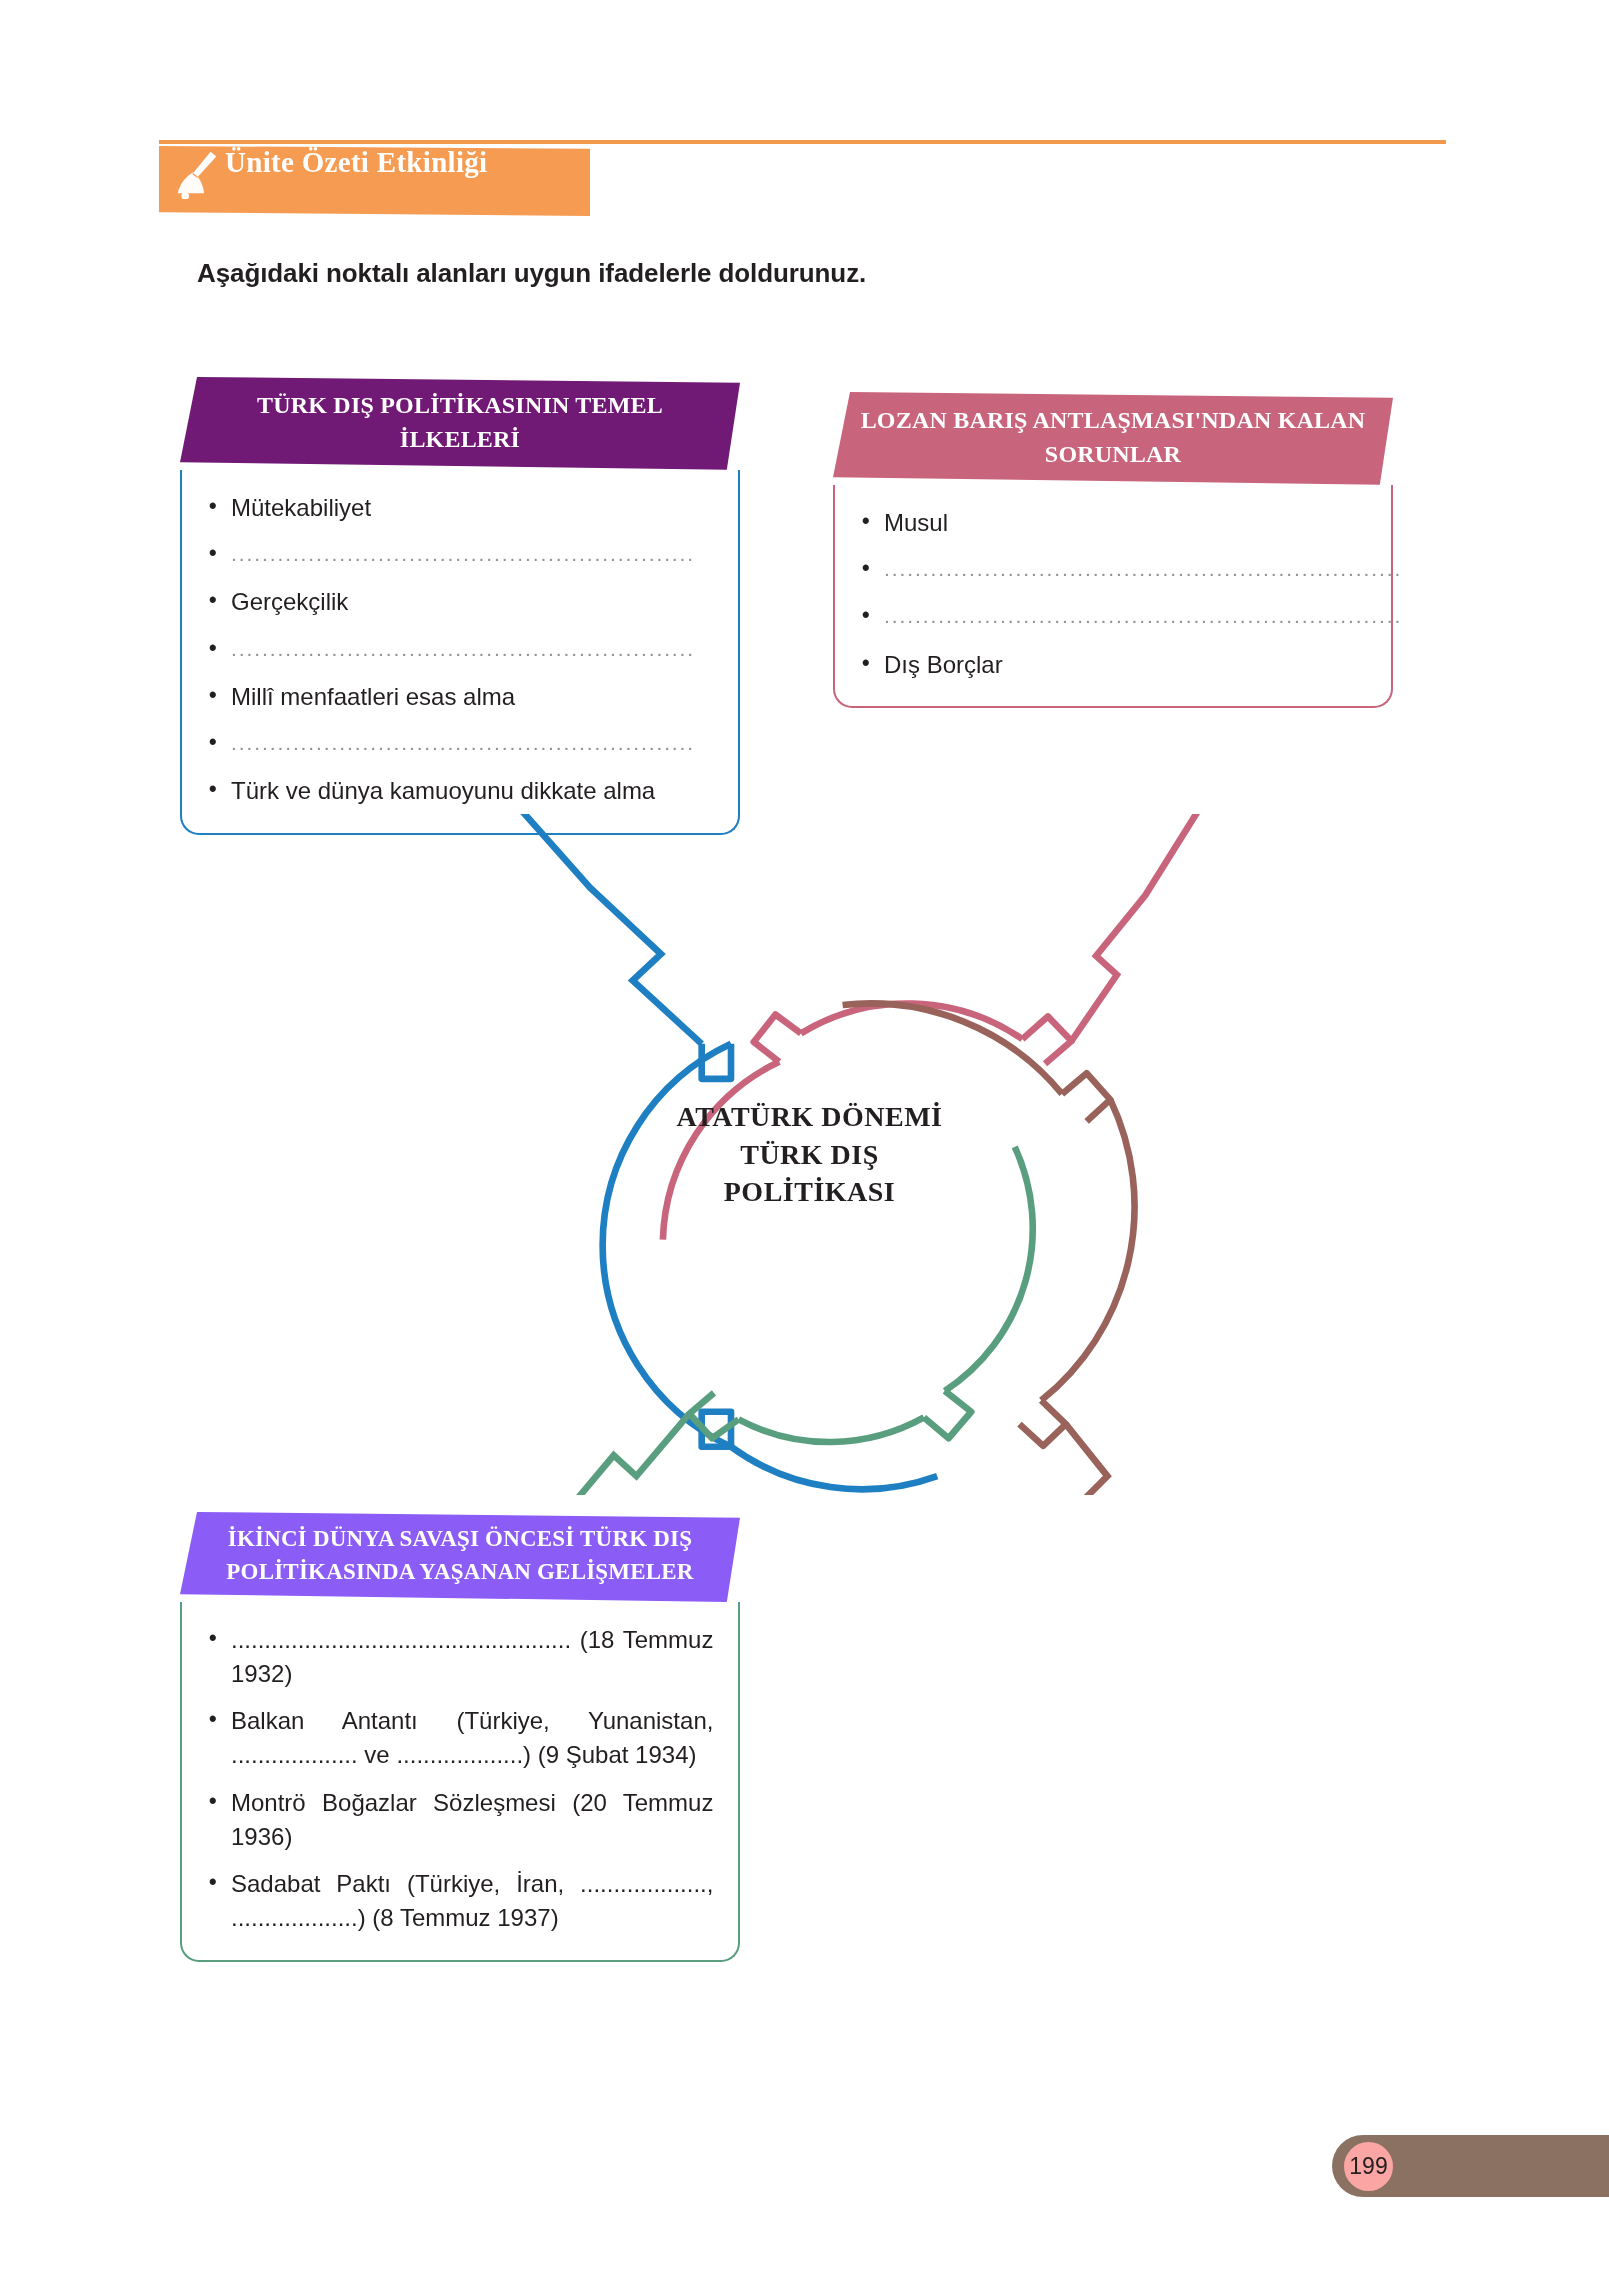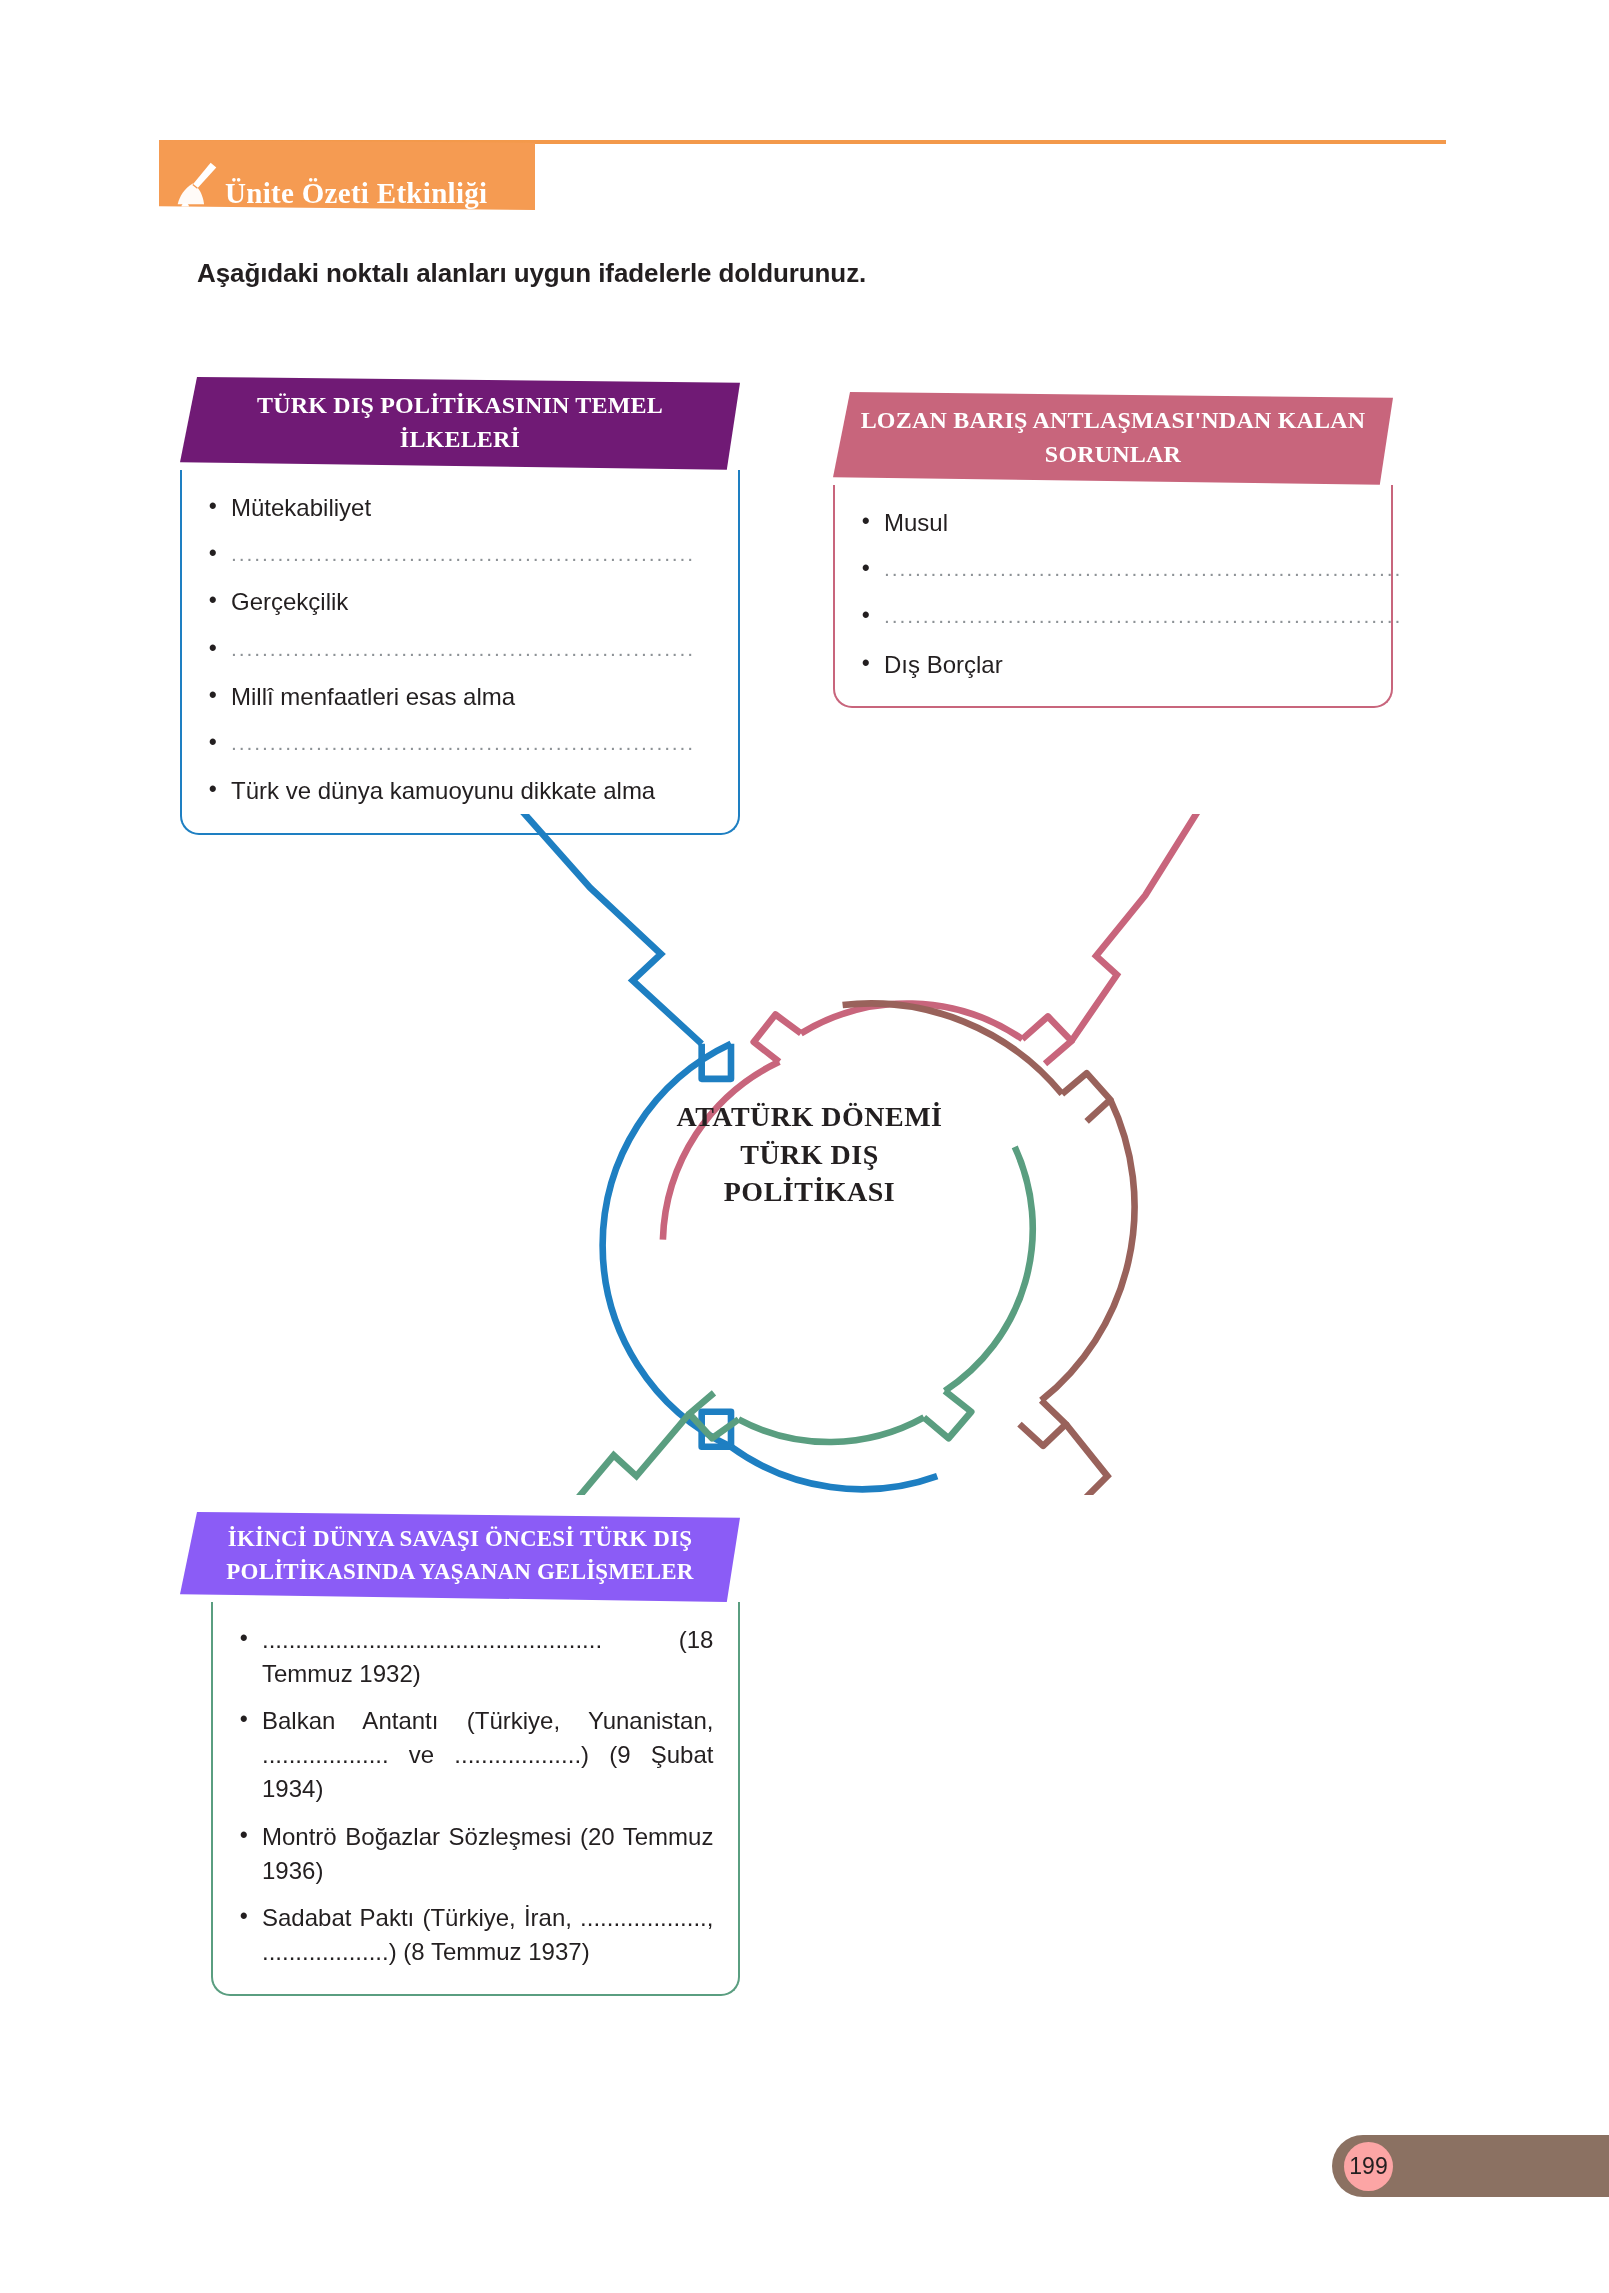--- a/index.html
+++ b/index.html
@@ -27,27 +27,27 @@
     position: absolute;
     left: 0;
     top: 0;
     width: 1287px;
     height: 3.8px;
     background: #F3994B;
   }
   #unit-header-banner {
     position: absolute;
     left: 0;
-    top: 0;
-    width: 376px;
+    top: 6px;
+    width: 431px;
     height: 70px;
     background: #F59B52;
     clip-path: polygon(0 0, 100% 2.8px, 100% 100%, 0 calc(100% - 3.8px));
     display: flex;
-    align-items: flex-end;
+    align-items: flex-start;
   }
   #unit-header-banner .bell-icon {
     margin-left: 13.2px;
     margin-right: 3.8px;
     flex: 0 0 auto;
     line-height: 0;
   }
   #unit-header-title {
     color: #ffffff;
     font-family: "Liberation Serif", serif;
@@ -136,21 +136,21 @@
   #box-principles { left: 180px; top: 377px; }
   #box-principles .box-head { background: #701a75; text-align: center; }
   #box-principles .box-body { border-color: #1E7FC2; }
 
   #box-lausanne { left: 833px; top: 392px; }
   #box-lausanne .box-head { background: #C8657C; }
   #box-lausanne .box-body { border-color: #C8657C; }
 
   #box-prewar { left: 180px; top: 1512px; }
   #box-prewar .box-head { background: #8b5cf6; font-size: 23px; }
-  #box-prewar .box-body { border-color: #5A9E80; margin-left: 31px; }
+  #box-prewar .box-body { border-color: #5A9E80; }
 
   #box-hatay { left: 833px; top: 1512px; }
   #box-hatay .box-head { background: #99625B; }
   #box-hatay .box-body { border-color: #99625B; }
 
   
   #center-diagram {
     position: absolute;
     left: 360px;
     top: 814px;

